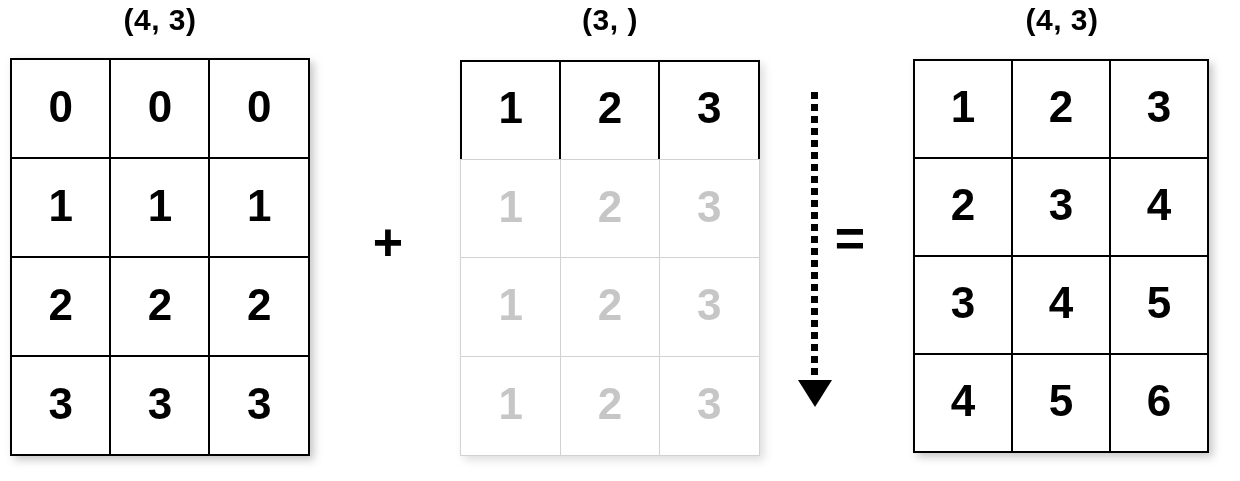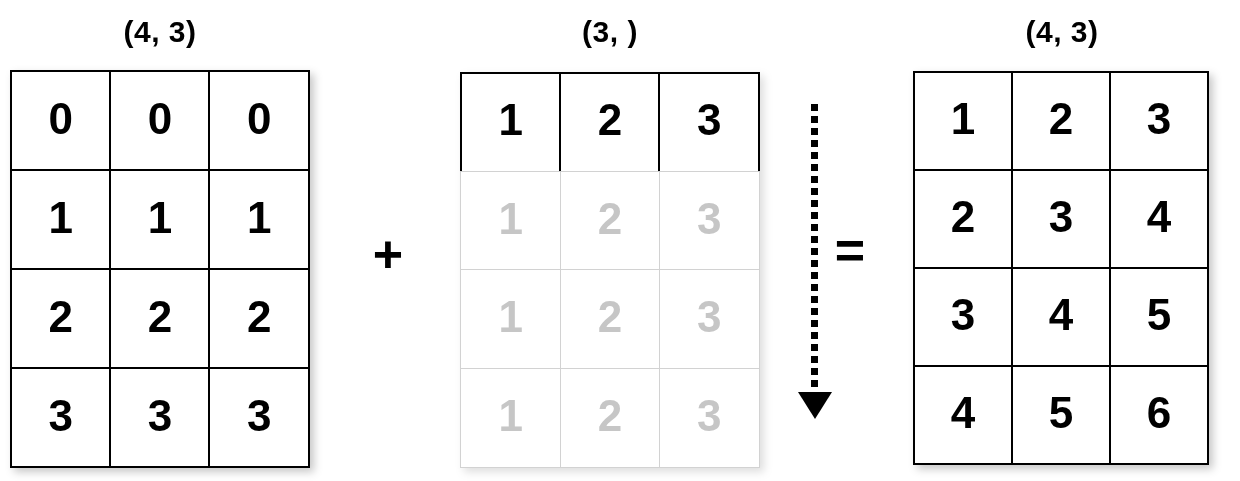--- a/index.html
+++ b/index.html
@@ -11,21 +11,21 @@
     width: 1240px;
     height: 481px;
     position: relative;
     overflow: hidden;
     font-family: "Liberation Sans", sans-serif;
     -webkit-font-smoothing: antialiased;
   }
 
   .stage {
     position: absolute;
-    left: 0; top: 12px;
+    left: 0; top: 0;
     width: 1240px;
     height: 382px;
   }
 
   
   .group {
     position: absolute;
   }
 
   .shape-label {

